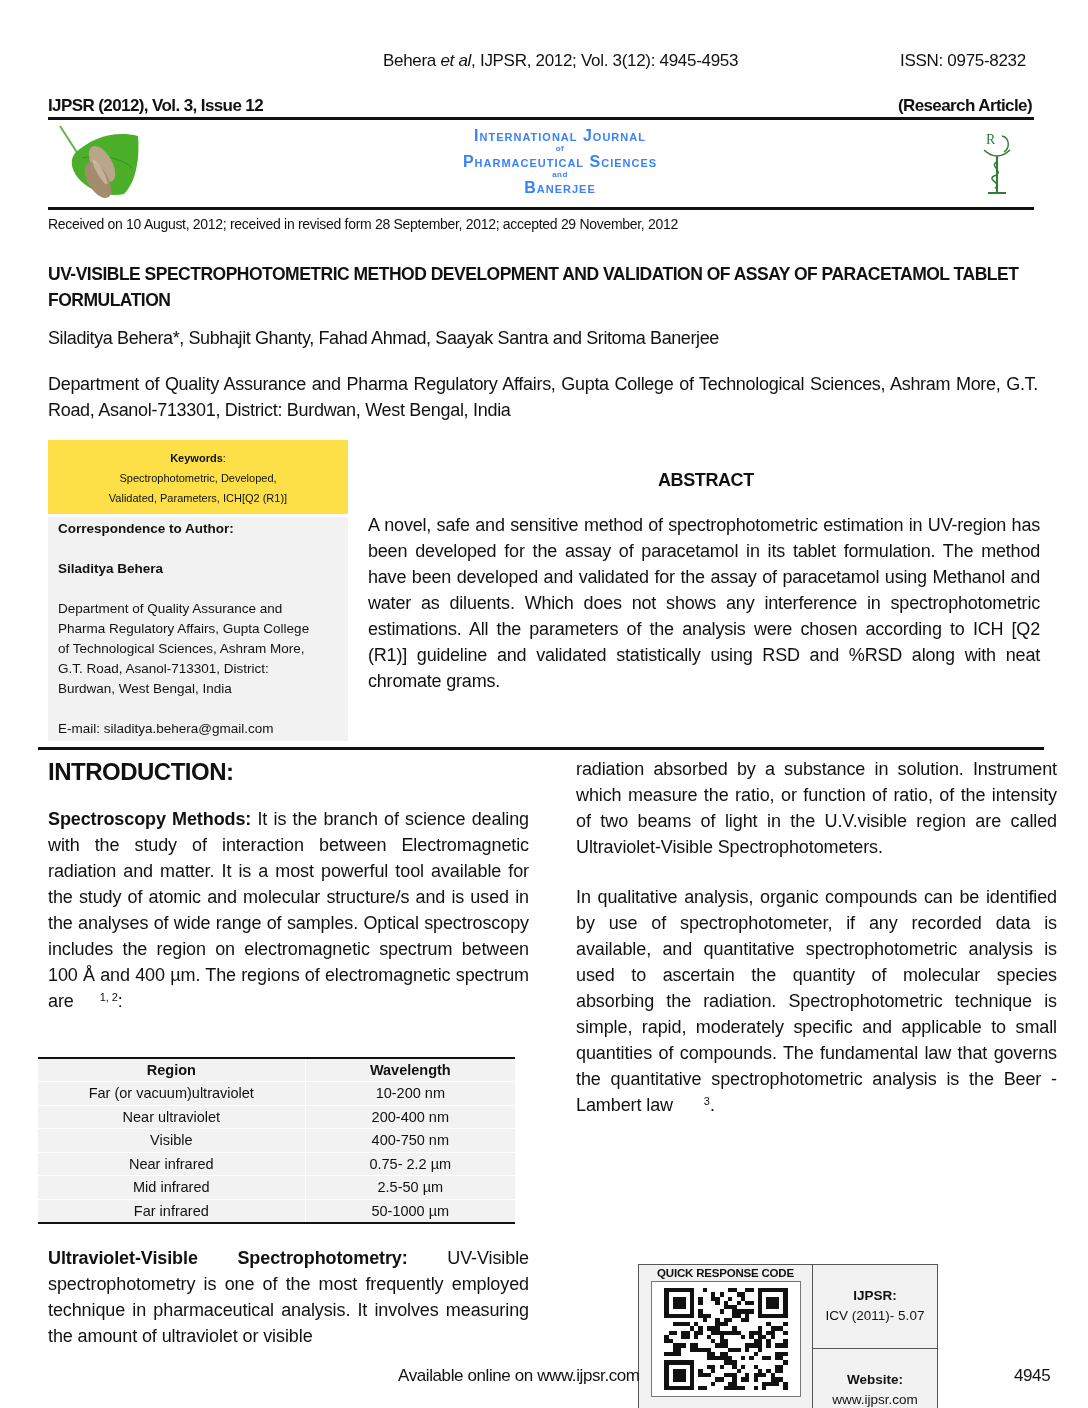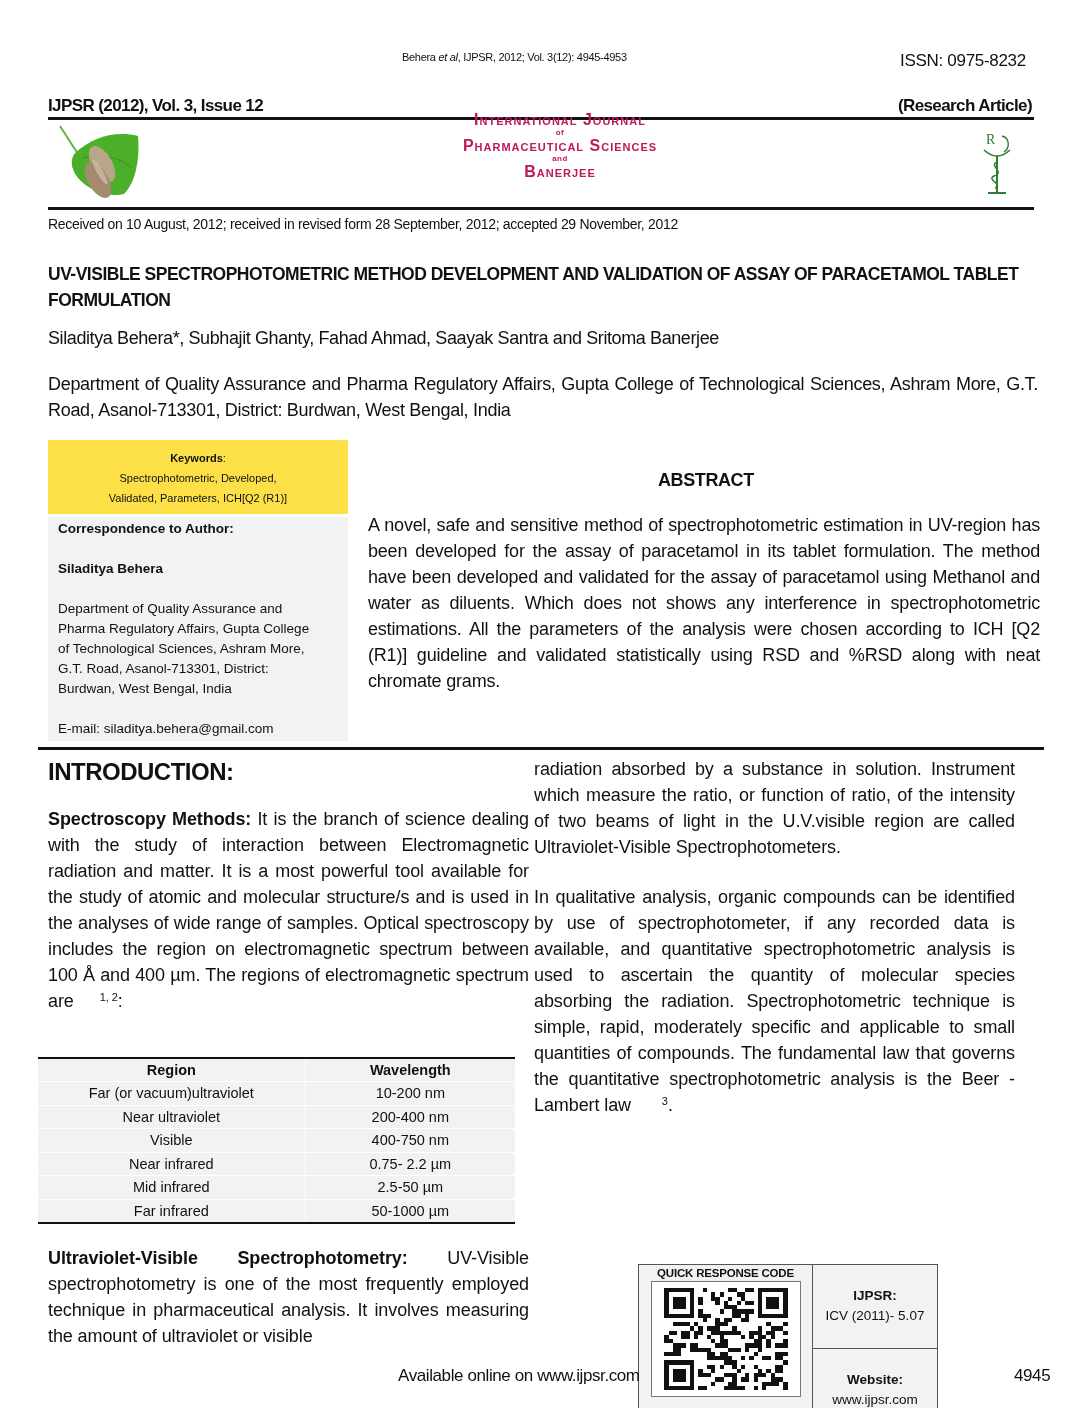--- a/index.html
+++ b/index.html
@@ -6,32 +6,32 @@
   html, body { width: 1088px; height: 1408px; background: #ffffff; }
   body {
     position: relative;
     font-family: "Liberation Sans", sans-serif;
     color: #111;
     overflow: hidden;
   }
   .abs { position: absolute; }
 
   
-  .running-cite { left: 402px; top: 51px; font-size: 11px; letter-spacing: -0.3px; }
+  .running-cite { left: 383px; top: 51px; font-size: 17px; letter-spacing: -0.3px; }
   .running-cite i { font-style: italic; }
   .issn { left: 900px; top: 51px; font-size: 17px; letter-spacing: -0.3px; }
   .issue { left: 48px; top: 96px; font-size: 17px; font-weight: bold; letter-spacing: -0.6px; }
   .article-type { right: 56px; top: 96px; font-size: 17px; font-weight: bold; letter-spacing: -0.6px; }
   .rule-top { left: 48px; top: 117px; width: 986px; height: 3px; background: #111; }
 
   
   .logo-leaf { left: 52px; top: 124px; width: 88px; height: 76px; }
   .journal-name {
-    left: 380px; top: 112px; width: 360px; text-align: center;
-    color: #be185d; font-family: "Liberation Sans", sans-serif; font-weight: bold;
+    left: 380px; top: 128px; width: 360px; text-align: center;
+    color: #3b82f6; font-family: "Liberation Sans", sans-serif; font-weight: bold;
     line-height: 1;
   }
   .journal-name .big { font-size: 16px; letter-spacing: 1px; font-variant: small-caps; }
   .journal-name .small { font-size: 8px; letter-spacing: 0.5px; margin: 1px 0; }
   .logo-caduceus { left: 980px; top: 128px; width: 34px; height: 70px; }
   .rule-mast { left: 48px; top: 207px; width: 986px; height: 3px; background: #111; }
   .received { left: 48px; top: 216px; font-size: 14px; letter-spacing: -0.3px; }
 
   
   .title {
@@ -60,21 +60,21 @@
   
   .abstract-head { left: 658px; top: 470px; font-size: 18px; font-weight: bold; letter-spacing: -0.4px; }
   .abstract-body {
     left: 368px; top: 512px; width: 672px; font-size: 18px; line-height: 26px;
     text-align: justify; text-align-last: left; letter-spacing: -0.2px;
   }
   .rule-abstract { left: 38px; top: 747px; width: 1006px; height: 3px; background: #111; }
 
   
   .col-left { left: 48px; top: 758px; width: 481px; }
-  .col-right { left: 534px; top: 756px; width: 481px; }
+  .col-right { left: 576px; top: 756px; width: 481px; }
   .para {
     font-size: 18px; line-height: 26px; text-align: justify; letter-spacing: -0.1px;
   }
   .para b { font-weight: bold; }
   .h-intro { font-size: 24px; font-weight: bold; letter-spacing: -0.5px; margin-bottom: 20px; }
   sup { font-size: 11px; vertical-align: 6px; line-height: 0; margin-left: 26px; }
 
   
   .spec-table {
     position: absolute; left: 38px; top: 1057px; width: 477px;

